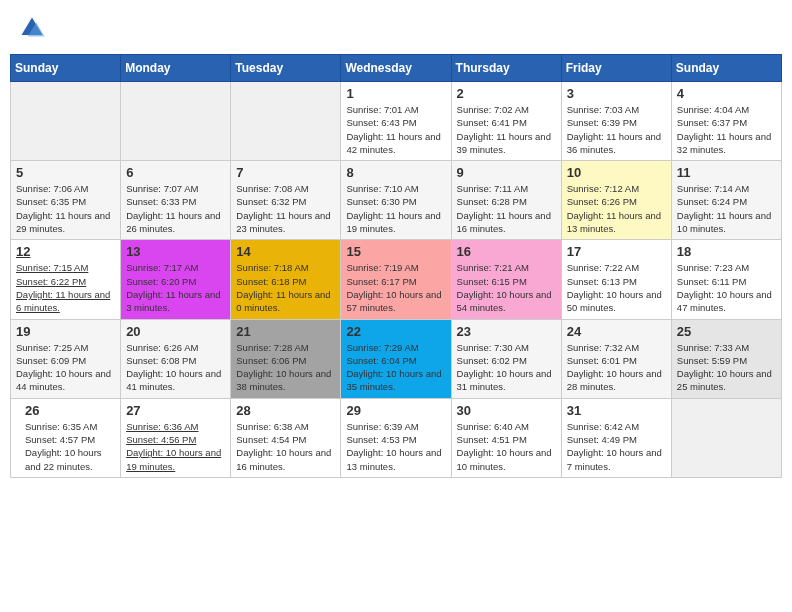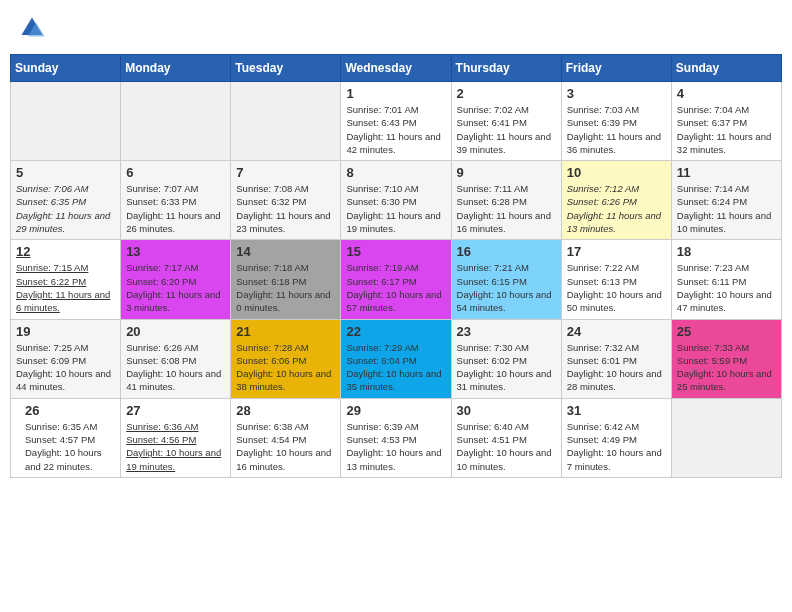--- a/index.html
+++ b/index.html
@@ -141,29 +141,29 @@
 Daylight: 11 hours and 39 minutes.</div>
         </td>
         <td style="background: rgb(255, 255, 255);">
           <span class="day-number">3</span>
           <div class="day-info" style="white-space: pre-line;">Sunrise: 7:03 AM
 Sunset: 6:39 PM
 Daylight: 11 hours and 36 minutes.</div>
         </td>
         <td style="background: rgb(255, 255, 255);">
           <span class="day-number">4</span>
-          <div class="day-info" style="white-space: pre-line;">Sunrise: 7:04 AM
+          <div class="day-info" style="white-space: pre-line;">Sunrise: 4:04 AM
 Sunset: 6:37 PM
 Daylight: 11 hours and 32 minutes.</div>
         </td>
       </tr>
       <tr>
         <td style="background: rgb(245, 245, 245);">
           <span class="day-number">5</span>
-          <div class="day-info" style="white-space: pre-line; font-style: italic;">Sunrise: 7:06 AM
+          <div class="day-info" style="white-space: pre-line;">Sunrise: 7:06 AM
 Sunset: 6:35 PM
 Daylight: 11 hours and 29 minutes.</div>
         </td>
         <td style="background: rgb(245, 245, 245);">
           <span class="day-number">6</span>
           <div class="day-info" style="white-space: pre-line;">Sunrise: 7:07 AM
 Sunset: 6:33 PM
 Daylight: 11 hours and 26 minutes.</div>
         </td>
         <td style="background: rgb(245, 245, 245);">
@@ -179,21 +179,21 @@
 Daylight: 11 hours and 19 minutes.</div>
         </td>
         <td style="background: rgb(245, 245, 245);">
           <span class="day-number">9</span>
           <div class="day-info" style="white-space: pre-line;">Sunrise: 7:11 AM
 Sunset: 6:28 PM
 Daylight: 11 hours and 16 minutes.</div>
         </td>
         <td style="background: #fef9c3;">
           <span class="day-number">10</span>
-          <div class="day-info" style="white-space: pre-line; font-style: italic;">Sunrise: 7:12 AM
+          <div class="day-info" style="white-space: pre-line;">Sunrise: 7:12 AM
 Sunset: 6:26 PM
 Daylight: 11 hours and 13 minutes.</div>
         </td>
         <td style="background: rgb(245, 245, 245);">
           <span class="day-number">11</span>
           <div class="day-info" style="white-space: pre-line;">Sunrise: 7:14 AM
 Sunset: 6:24 PM
 Daylight: 11 hours and 10 minutes.</div>
         </td>
       </tr>
@@ -203,33 +203,33 @@
           <div class="day-info" style="white-space: pre-line;">Sunrise: 7:15 AM
 Sunset: 6:22 PM
 Daylight: 11 hours and 6 minutes.</div>
         </td>
         <td style="background: #d946ef;">
           <span class="day-number">13</span>
           <div class="day-info" style="white-space: pre-line;">Sunrise: 7:17 AM
 Sunset: 6:20 PM
 Daylight: 11 hours and 3 minutes.</div>
         </td>
-        <td style="background: #a3a3a3;">
+        <td style="background: #eab308;">
           <span class="day-number">14</span>
           <div class="day-info" style="white-space: pre-line;">Sunrise: 7:18 AM
 Sunset: 6:18 PM
 Daylight: 11 hours and 0 minutes.</div>
         </td>
-        <td style="background: #d946ef;">
+        <td style="background: #fca5a5;">
           <span class="day-number">15</span>
           <div class="day-info" style="white-space: pre-line;">Sunrise: 7:19 AM
 Sunset: 6:17 PM
 Daylight: 10 hours and 57 minutes.</div>
         </td>
-        <td style="background: #7dd3fc;">
+        <td style="background: #f9a8d4;">
           <span class="day-number">16</span>
           <div class="day-info" style="white-space: pre-line;">Sunrise: 7:21 AM
 Sunset: 6:15 PM
 Daylight: 10 hours and 54 minutes.</div>
         </td>
         <td style="background: rgb(255, 255, 255);">
           <span class="day-number">17</span>
           <div class="day-info" style="white-space: pre-line;">Sunrise: 7:22 AM
 Sunset: 6:13 PM
 Daylight: 10 hours and 50 minutes.</div>
@@ -247,21 +247,21 @@
           <div class="day-info" style="white-space: pre-line;">Sunrise: 7:25 AM
 Sunset: 6:09 PM
 Daylight: 10 hours and 44 minutes.</div>
         </td>
         <td style="background: rgb(245, 245, 245);">
           <span class="day-number">20</span>
           <div class="day-info" style="white-space: pre-line;">Sunrise: 6:26 AM
 Sunset: 6:08 PM
 Daylight: 10 hours and 41 minutes.</div>
         </td>
-        <td style="background: #eab308; margin-left: 24px;">
+        <td style="background: #a3a3a3; margin-left: 24px;">
           <span class="day-number">21</span>
           <div class="day-info" style="white-space: pre-line;">Sunrise: 7:28 AM
 Sunset: 6:06 PM
 Daylight: 10 hours and 38 minutes.</div>
         </td>
         <td style="background: #0ea5e9;">
           <span class="day-number">22</span>
           <div class="day-info" style="white-space: pre-line;">Sunrise: 7:29 AM
 Sunset: 6:04 PM
 Daylight: 10 hours and 35 minutes.</div>
@@ -271,21 +271,21 @@
           <div class="day-info" style="white-space: pre-line;">Sunrise: 7:30 AM
 Sunset: 6:02 PM
 Daylight: 10 hours and 31 minutes.</div>
         </td>
         <td style="background: rgb(245, 245, 245);">
           <span class="day-number">24</span>
           <div class="day-info" style="white-space: pre-line;">Sunrise: 7:32 AM
 Sunset: 6:01 PM
 Daylight: 10 hours and 28 minutes.</div>
         </td>
-        <td style="background: #ec4899;">
+        <td style="background: #e5e5e5;">
           <span class="day-number">25</span>
           <div class="day-info" style="white-space: pre-line;">Sunrise: 7:33 AM
 Sunset: 5:59 PM
 Daylight: 10 hours and 25 minutes.</div>
         </td>
       </tr>
       <tr>
         <td style="background: rgb(255, 255, 255); padding-left: 14px;">
           <span class="day-number">26</span>
           <div class="day-info" style="white-space: pre-line;">Sunrise: 6:35 AM

